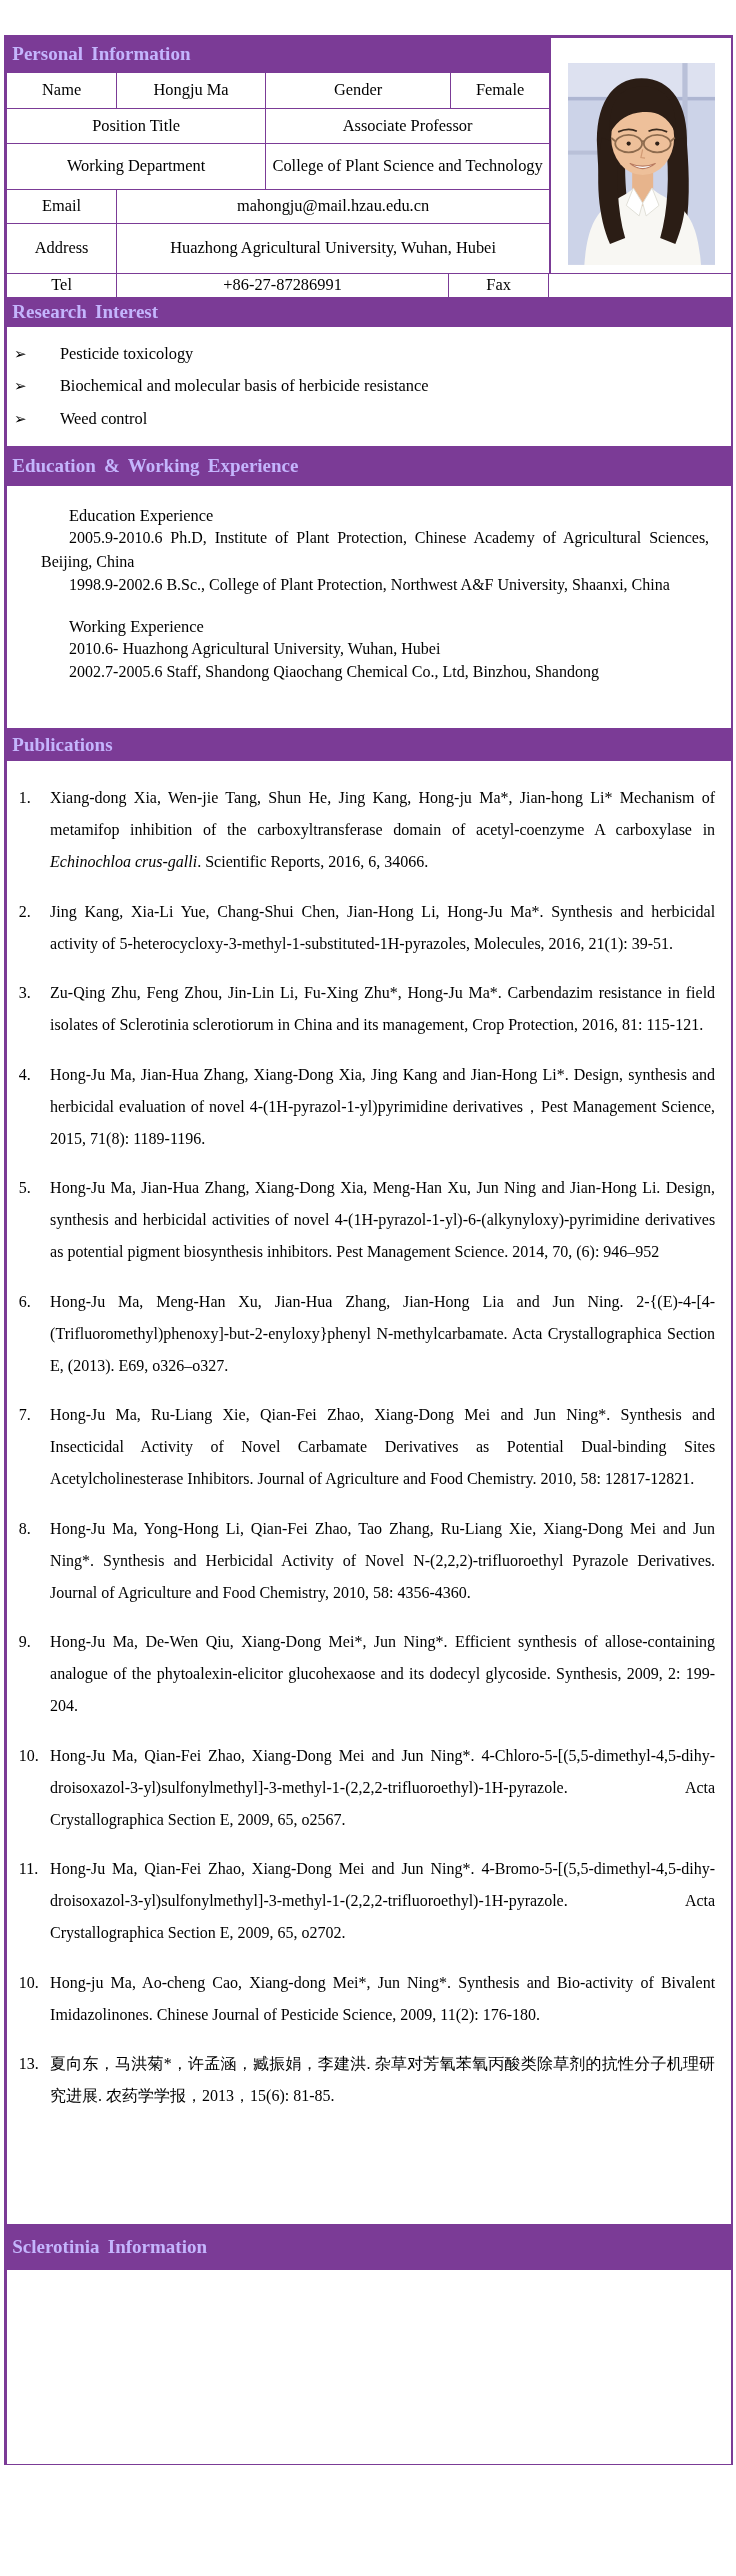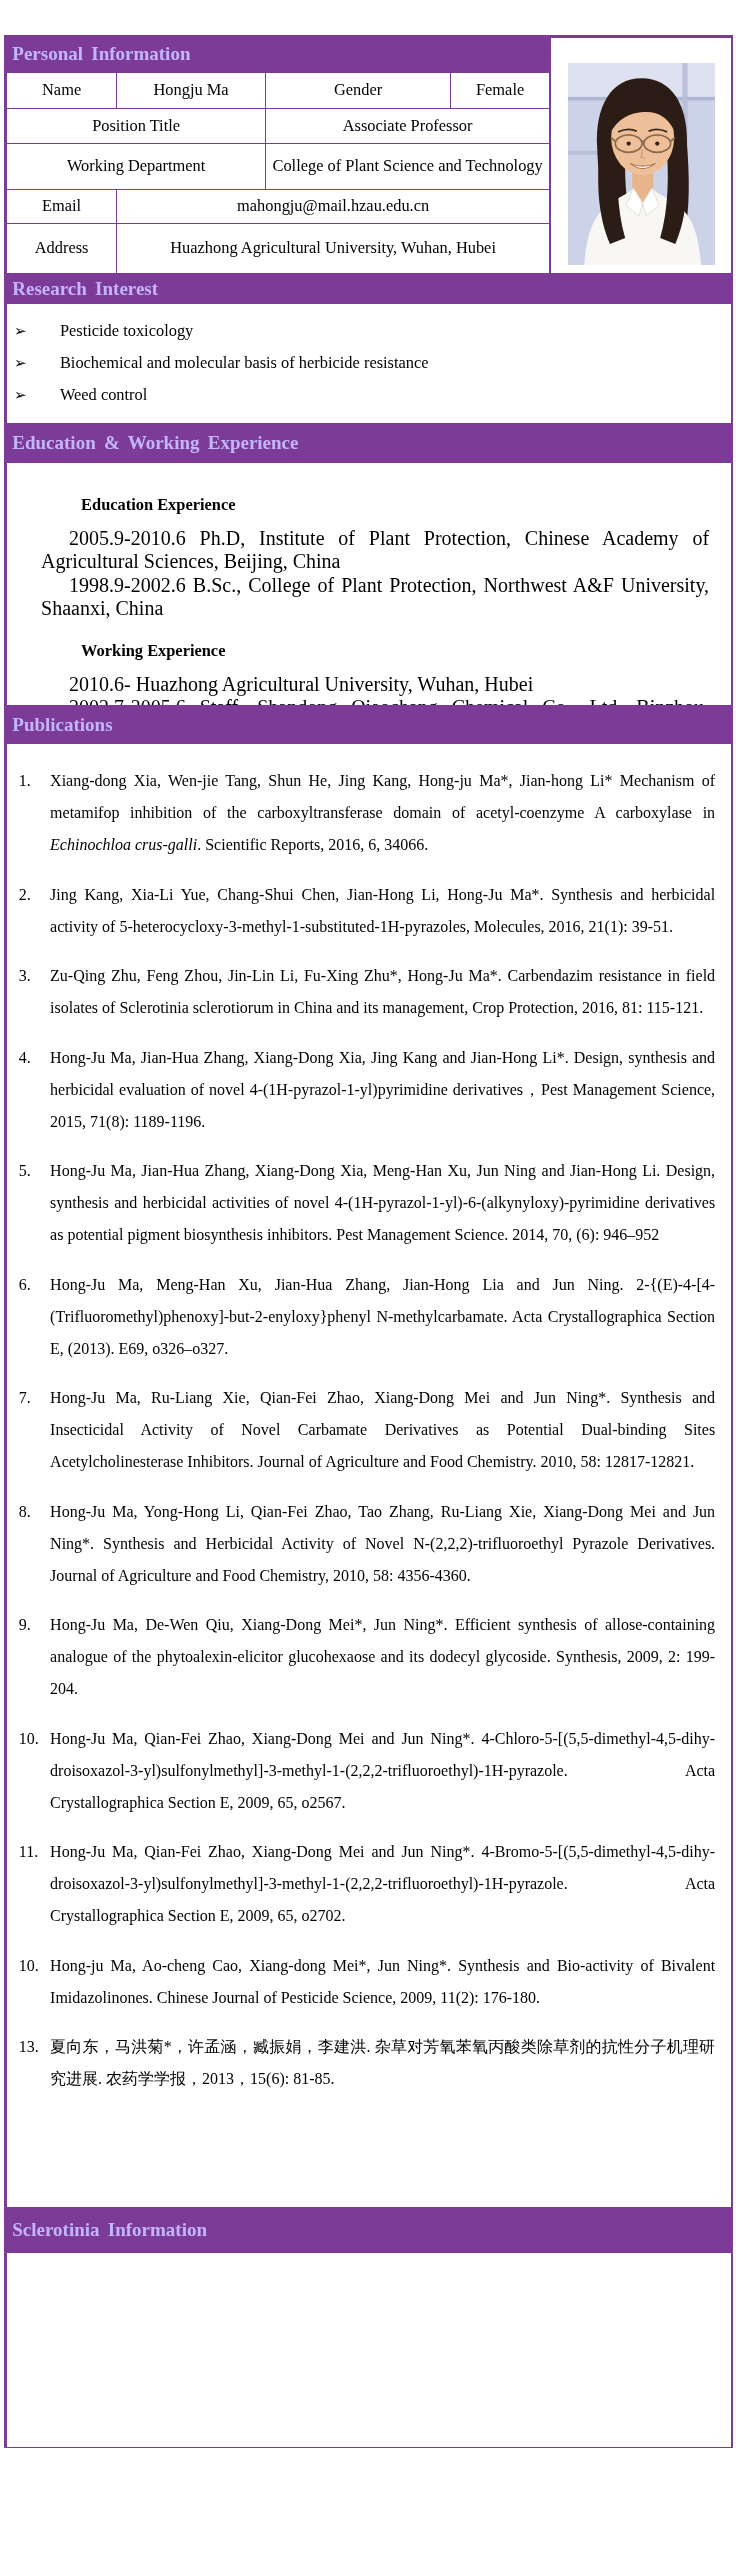--- a/index.html
+++ b/index.html
@@ -11,21 +11,21 @@
   .doc { margin:35px 2.9px 0 4.1px; }
 
   
   .band {
     background:#7b3b96; color:#c4b5fd; display:flex; align-items:center;
     font-weight:bold; font-size:19px; padding-left:8.2px; word-spacing:3.5px;
   }
   .band-personal { height:38px; width:calc(100% - 183px); }
   .band-research { height:30px; }
   .band-education { height:40px; }
-  .band-publications { height:39px; }
+  .band-publications { height:33px; }
   .band-additional { height:46px; }
 
   
   .personal { position:relative; }
   .pi-rows { width:calc(100% - 183px); border-left:3.5px solid #7b3b96; }
   .pi-rows-full { width:100%; border-left:3.5px solid #7b3b96; }
   .pi-row { display:flex; border-bottom:1.2px solid #7b3b96; }
   .pi-cell {
     border-right:1.2px solid #7b3b96; display:flex; align-items:center; justify-content:center;
     text-align:center; font-size:16.4px; padding:1.2px 4.7px; line-height:1.25;
@@ -46,22 +46,22 @@
   
   .box {
     border-left:3.5px solid #7b3b96; border-right:2.9px solid #7b3b96;
     overflow:hidden; background:#fff;
   }
   .research-box { height:119px; padding:15px 17.5px 0 5.8px; }
   .bullet-row { display:flex; margin-bottom:7.6px; font-size:16.4px; line-height:24.5px; }
   .bullet { width:47px; flex-shrink:0; padding-left:1.2px; font-size:15px; }
 
   .education-box { height:242px; padding:20px 22px 0 34px; }
-  .education-box h3 { margin:12px; font-size:16.4px; text-indent:28px; font-weight:bold; }
-  .education-box p { margin:0; font-size:20px; line-height:23.4px; text-align:justify; text-indent:28px; }
+  .education-box h3 { margin:0; font-size:16.4px; text-indent:28px; font-weight:normal; }
+  .education-box p { margin:0; font-size:16px; line-height:23.4px; text-align:justify; text-indent:28px; }
   .work-heading { margin-top:20px !important; }
 
   .publications-box { height:1463px; padding:21px 0 0 0; }
   .pub { display:flex; margin-bottom:17.5px; }
   .pub-num { width:43px; flex-shrink:0; padding-left:11.7px; font-size:16px; line-height:32px; }
   .pub-text {
     flex:1; margin:0; padding-right:16px; font-size:16px; line-height:32px;
     text-align:justify; overflow-wrap:break-word;
   }
 
@@ -95,20 +95,28 @@
       <div class="pi-row r-email">
         <div class="pi-cell c-label1">Email</div>
         <div class="pi-cell c-mval">mahongju@mail.hzau.edu.cn</div>
       </div>
       <div class="pi-row r-addr">
         <div class="pi-cell c-label1">Address</div>
         <div class="pi-cell c-mval">Huazhong Agricultural University, Wuhan, Hubei</div>
       </div>
     </div>
 
+    <div class="pi-rows-full">
+      <div class="pi-row r-tel">
+        <div class="pi-cell c-tel-label">Tel</div>
+        <div class="pi-cell c-tel-val">+86-27-87286991</div>
+        <div class="pi-cell c-fax-label">Fax</div>
+        <div class="pi-cell c-fax-val"></div>
+      </div>
+    </div>
 
     <div class="photo-cell">
       <svg width="147" height="202" viewBox="0 0 252 346" role="img">
 
         <rect width="252" height="346" fill="#ccd3e8"></rect>
         <rect x="0" y="0" width="252" height="58" fill="#dde1f0"></rect>
         <rect x="0" y="58" width="252" height="6" fill="#aeb6d2"></rect>
         <rect x="196" y="0" width="9" height="346" fill="#b9c0d8"></rect>
         <rect x="0" y="150" width="58" height="7" fill="#b9c0d8"></rect>
 

